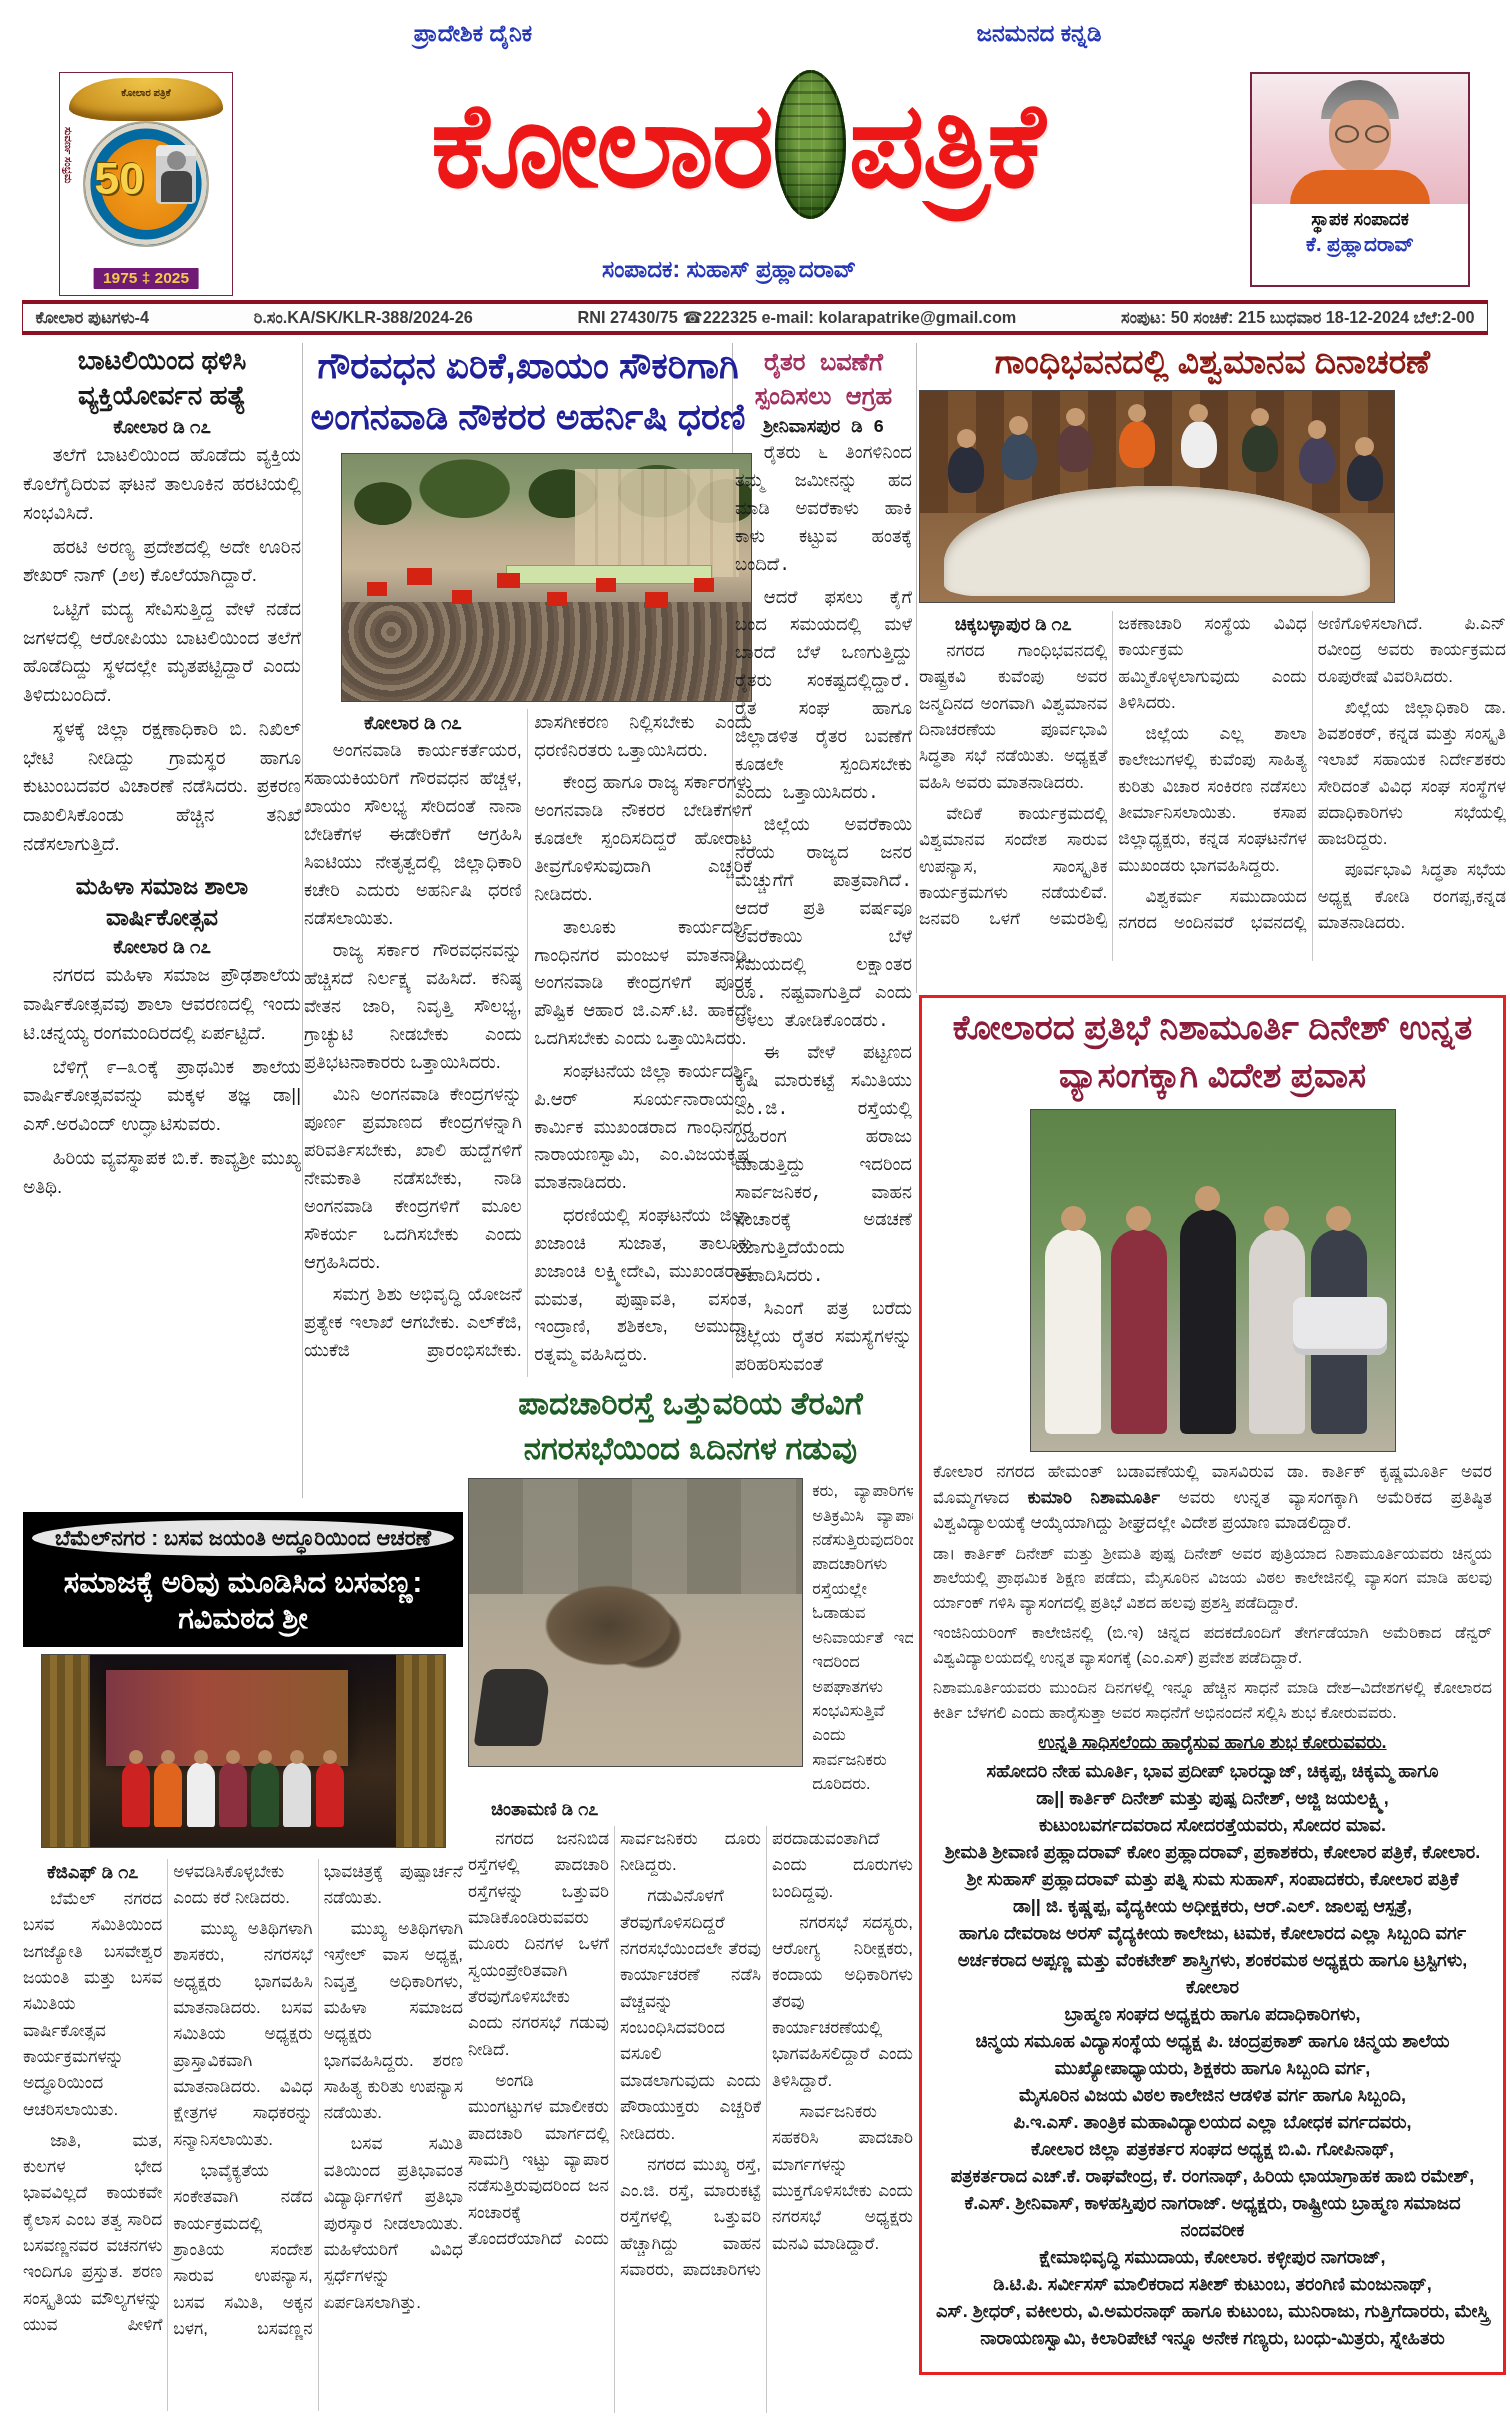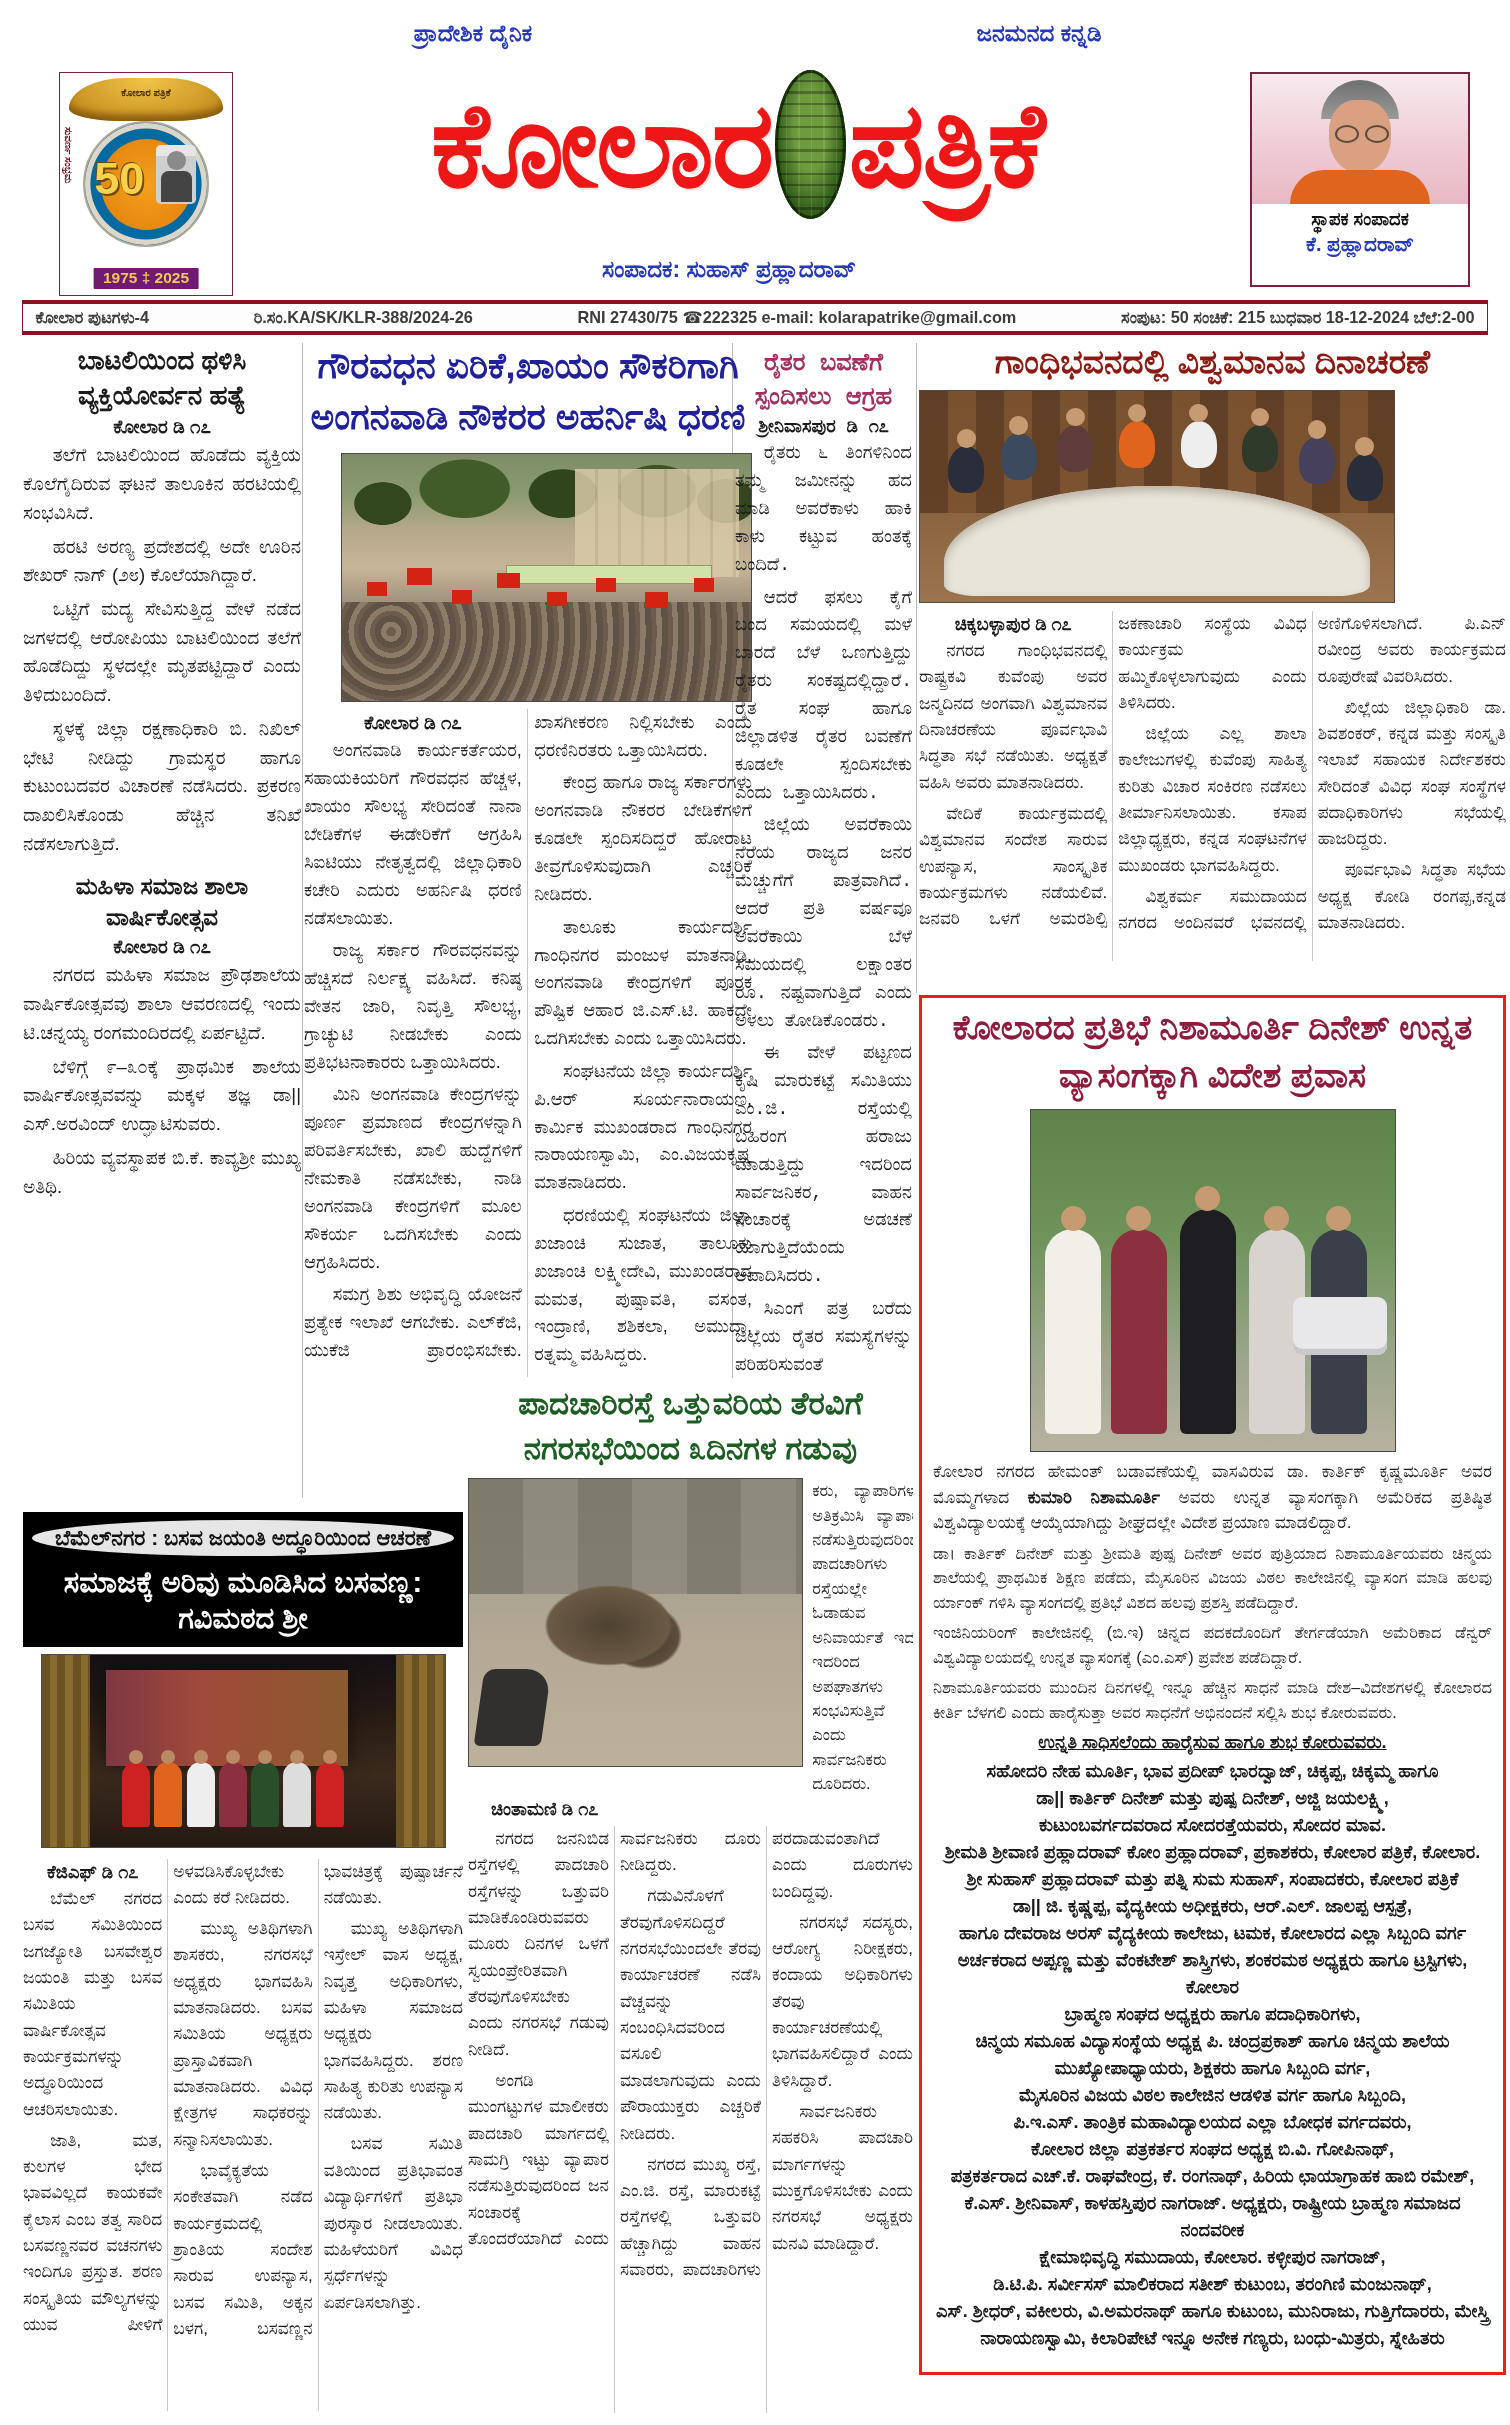--- a/index.html
+++ b/index.html
@@ -232,21 +232,21 @@
         <p class="para">ಸಮಗ್ರ ಶಿಶು ಅಭಿವೃದ್ಧಿ ಯೋಜನೆ ಪ್ರತ್ಯೇಕ ಇಲಾಖೆ ಆಗಬೇಕು. ಎಲ್‌ಕೆಜಿ, ಯುಕೆಜಿ ಪ್ರಾರಂಭಿಸಬೇಕು. ಖಾಸಗೀಕರಣ ನಿಲ್ಲಿಸಬೇಕು ಎಂದು ಧರಣಿನಿರತರು ಒತ್ತಾಯಿಸಿದರು.</p>
         <p class="para">ಕೇಂದ್ರ ಹಾಗೂ ರಾಜ್ಯ ಸರ್ಕಾರಗಳು ಅಂಗನವಾಡಿ ನೌಕರರ ಬೇಡಿಕೆಗಳಿಗೆ ಕೂಡಲೇ ಸ್ಪಂದಿಸದಿದ್ದರೆ ಹೋರಾಟ ತೀವ್ರಗೊಳಿಸುವುದಾಗಿ ಎಚ್ಚರಿಕೆ ನೀಡಿದರು.</p>
         <p class="para">ತಾಲೂಕು ಕಾರ್ಯದರ್ಶಿ ಗಾಂಧಿನಗರ ಮಂಜುಳ ಮಾತನಾಡಿ, ಅಂಗನವಾಡಿ ಕೇಂದ್ರಗಳಿಗೆ ಪೂರಕ ಪೌಷ್ಟಿಕ ಆಹಾರ ಜಿ.ಎಸ್.ಟಿ. ಹಾಕದೇ ಒದಗಿಸಬೇಕು ಎಂದು ಒತ್ತಾಯಿಸಿದರು.</p>
         <p class="para">ಸಂಘಟನೆಯ ಜಿಲ್ಲಾ ಕಾರ್ಯದರ್ಶಿ ಪಿ.ಆರ್ ಸೂರ್ಯನಾರಾಯಣ, ಕಾರ್ಮಿಕ ಮುಖಂಡರಾದ ಗಾಂಧಿನಗರ ನಾರಾಯಣಸ್ವಾಮಿ, ಎಂ.ವಿಜಯಕೃಷ್ಣ ಮಾತನಾಡಿದರು.</p>
         <p class="para">ಧರಣಿಯಲ್ಲಿ ಸಂಘಟನೆಯ ಜಿಲ್ಲಾ ಖಜಾಂಚಿ ಸುಜಾತ, ತಾಲೂಕು ಖಜಾಂಚಿ ಲಕ್ಷ್ಮೀದೇವಿ, ಮುಖಂಡರಾದ ಮಮತ, ಪುಷ್ಪಾವತಿ, ವಸಂತ, ಇಂದ್ರಾಣಿ, ಶಶಿಕಲಾ, ಅಮುದಾ, ರತ್ನಮ್ಮ ವಹಿಸಿದ್ದರು.</p>
       </div>
   </div>
 
   <section class="sec" style="left:735px;top:347px;width:177px;height:1029px;overflow:hidden;font-family:Liberation Mono, monospace;">
     <div class="a3-head">ರೈತರ ಬವಣೆಗೆ ಸ್ಪಂದಿಸಲು ಆಗ್ರಹ</div>
-    <div class="dateline" style="font-size:18px;">ಶ್ರೀನಿವಾಸಪುರ ಡಿ ೧೭</div>
+    <div class="dateline" style="font-size:18px;">ಶ್ರೀನಿವಾಸಪುರ ಡಿ 6</div>
     <div class="a3-body">
         <p class="para">ರೈತರು ೬ ತಿಂಗಳಿನಿಂದ ತಮ್ಮ ಜಮೀನನ್ನು ಹದ ಮಾಡಿ ಅವರೆಕಾಳು ಹಾಕಿ ಕಾಳು ಕಟ್ಟುವ ಹಂತಕ್ಕೆ ಬಂದಿದೆ.</p>
         <p class="para">ಆದರೆ ಫಸಲು ಕೈಗೆ ಬಂದ ಸಮಯದಲ್ಲಿ ಮಳೆ ಬಾರದೆ ಬೆಳೆ ಒಣಗುತ್ತಿದ್ದು ರೈತರು ಸಂಕಷ್ಟದಲ್ಲಿದ್ದಾರೆ. ರೈತ ಸಂಘ ಹಾಗೂ ಜಿಲ್ಲಾಡಳಿತ ರೈತರ ಬವಣೆಗೆ ಕೂಡಲೇ ಸ್ಪಂದಿಸಬೇಕು ಎಂದು ಒತ್ತಾಯಿಸಿದರು.</p>
         <p class="para">ಜಿಲ್ಲೆಯ ಅವರೆಕಾಯಿ ನೆರೆಯ ರಾಜ್ಯದ ಜನರ ಮೆಚ್ಚುಗೆಗೆ ಪಾತ್ರವಾಗಿದೆ. ಆದರೆ ಪ್ರತಿ ವರ್ಷವೂ ಅವರೆಕಾಯಿ ಬೆಳೆ ಸಮಯದಲ್ಲಿ ಲಕ್ಷಾಂತರ ರೂ. ನಷ್ಟವಾಗುತ್ತಿದೆ ಎಂದು ಅಳಲು ತೋಡಿಕೊಂಡರು.</p>
         <p class="para">ಈ ವೇಳೆ ಪಟ್ಟಣದ ಕೃಷಿ ಮಾರುಕಟ್ಟೆ ಸಮಿತಿಯು ಎಂ.ಜಿ. ರಸ್ತೆಯಲ್ಲಿ ಬಹಿರಂಗ ಹರಾಜು ಮಾಡುತ್ತಿದ್ದು ಇದರಿಂದ ಸಾರ್ವಜನಿಕರ, ವಾಹನ ಸಂಚಾರಕ್ಕೆ ಅಡಚಣೆ ಯಾಗುತ್ತಿದೆಯೆಂದು ಆಪಾದಿಸಿದರು.</p>
         <p class="para">ಸಿಎಂಗೆ ಪತ್ರ ಬರೆದು ಜಿಲ್ಲೆಯ ರೈತರ ಸಮಸ್ಯೆಗಳನ್ನು ಪರಿಹರಿಸುವಂತೆ ಒತ್ತಾಯಿಸಲಾಗುವುದು ಎಂದು ರೈತ ಮುಖಂಡರು ತಿಳಿಸಿದರು.</p>
         <p class="para">ಈ ವೇಳೆ ಪಟ್ಟಣದ ಕೃಷಿ ಮಾರುಕಟ್ಟೆ ಸಮಿತಿಯ ಅಧ್ಯಕ್ಷರು, ರೈತ ಮುಖಂಡರು ಹಾಜರಿದ್ದರು.</p>
       </div>
   </section>
 

